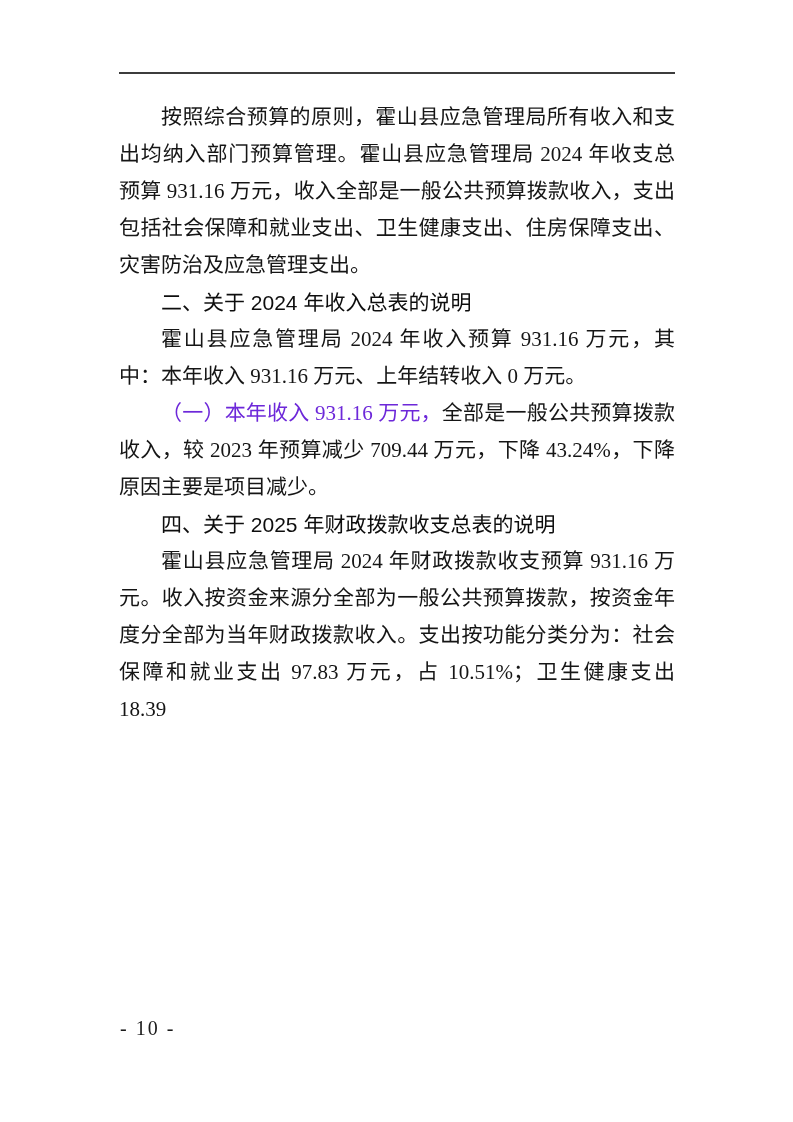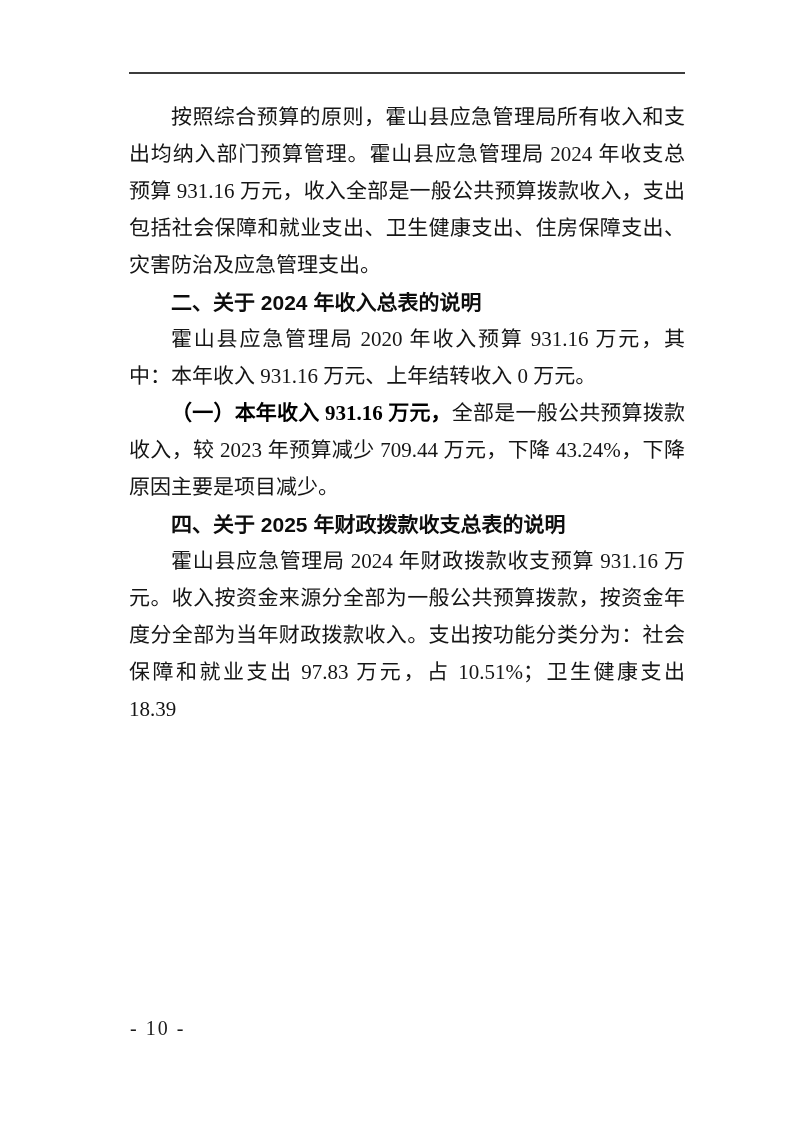--- a/index.html
+++ b/index.html
@@ -12,21 +12,20 @@
     height: 1122px;
     position: relative;
     overflow: hidden;
     font-family: "Liberation Serif", serif;
     color: #151515;
   }
   .page {
     position: absolute;
     inset: 0;
     background: #ffffff;
-    margin-left: 10px;
   }
   .header-rule {
     position: absolute;
     left: 119px;
     top: 72px;
     width: 556px;
     height: 2px;
     background: #3c3c3c;
   }
   .doc-body {
@@ -43,27 +42,27 @@
     margin: 0;
     padding: 0;
     text-indent: 42px;
   }
   .para {
     font-family: "Liberation Serif", serif;
     font-weight: normal;
   }
   .heading {
     font-family: "Liberation Sans", sans-serif;
-    font-weight: bold;
+    font-weight: normal;
     color: #0d0d0d;
   }
   .bold-serif {
     font-family: "Liberation Serif", serif;
-    font-weight: bold;
-    color: #000000;
+    font-weight: normal;
+    color: #6d28d9;
   }
   .footer {
     position: absolute;
     left: 120px;
     top: 1014px;
     font-size: 20px;
     line-height: 28px;
     font-family: "Liberation Serif", serif;
     color: #1a1a1a;
     letter-spacing: 2px;
@@ -75,21 +74,21 @@
 <div class="page">
 
   <div class="header-rule"></div>
 
   <div class="doc-body">
 
     <p class="para">按照综合预算的原则，霍山县应急管理局所有收入和支出均纳入部门预算管理。霍山县应急管理局 2024 年收支总预算 931.16 万元，收入全部是一般公共预算拨款收入，支出包括社会保障和就业支出、卫生健康支出、住房保障支出、灾害防治及应急管理支出。</p>
 
     <p class="heading">二、关于 2024 年收入总表的说明</p>
 
-    <p class="para">霍山县应急管理局 2020 年收入预算 931.16 万元，其中：本年收入 931.16 万元、上年结转收入 0 万元。</p>
+    <p class="para">霍山县应急管理局 2024 年收入预算 931.16 万元，其中：本年收入 931.16 万元、上年结转收入 0 万元。</p>
 
     <p class="para"><span class="bold-serif">（一）本年收入 931.16 万元，</span><span>全部是一般公共预算拨款收入，较 2023 年预算减少 709.44 万元，下降 43.24%，下降原因主要是项目减少。</span></p>
 
 
 
 
     <p class="heading">四、关于 2025 年财政拨款收支总表的说明</p>
 
     <p class="para">霍山县应急管理局 2024 年财政拨款收支预算 931.16 万元。收入按资金来源分全部为一般公共预算拨款，按资金年度分全部为当年财政拨款收入。支出按功能分类分为：社会保障和就业支出 97.83 万元，占 10.51%；卫生健康支出 18.39</p>
 

